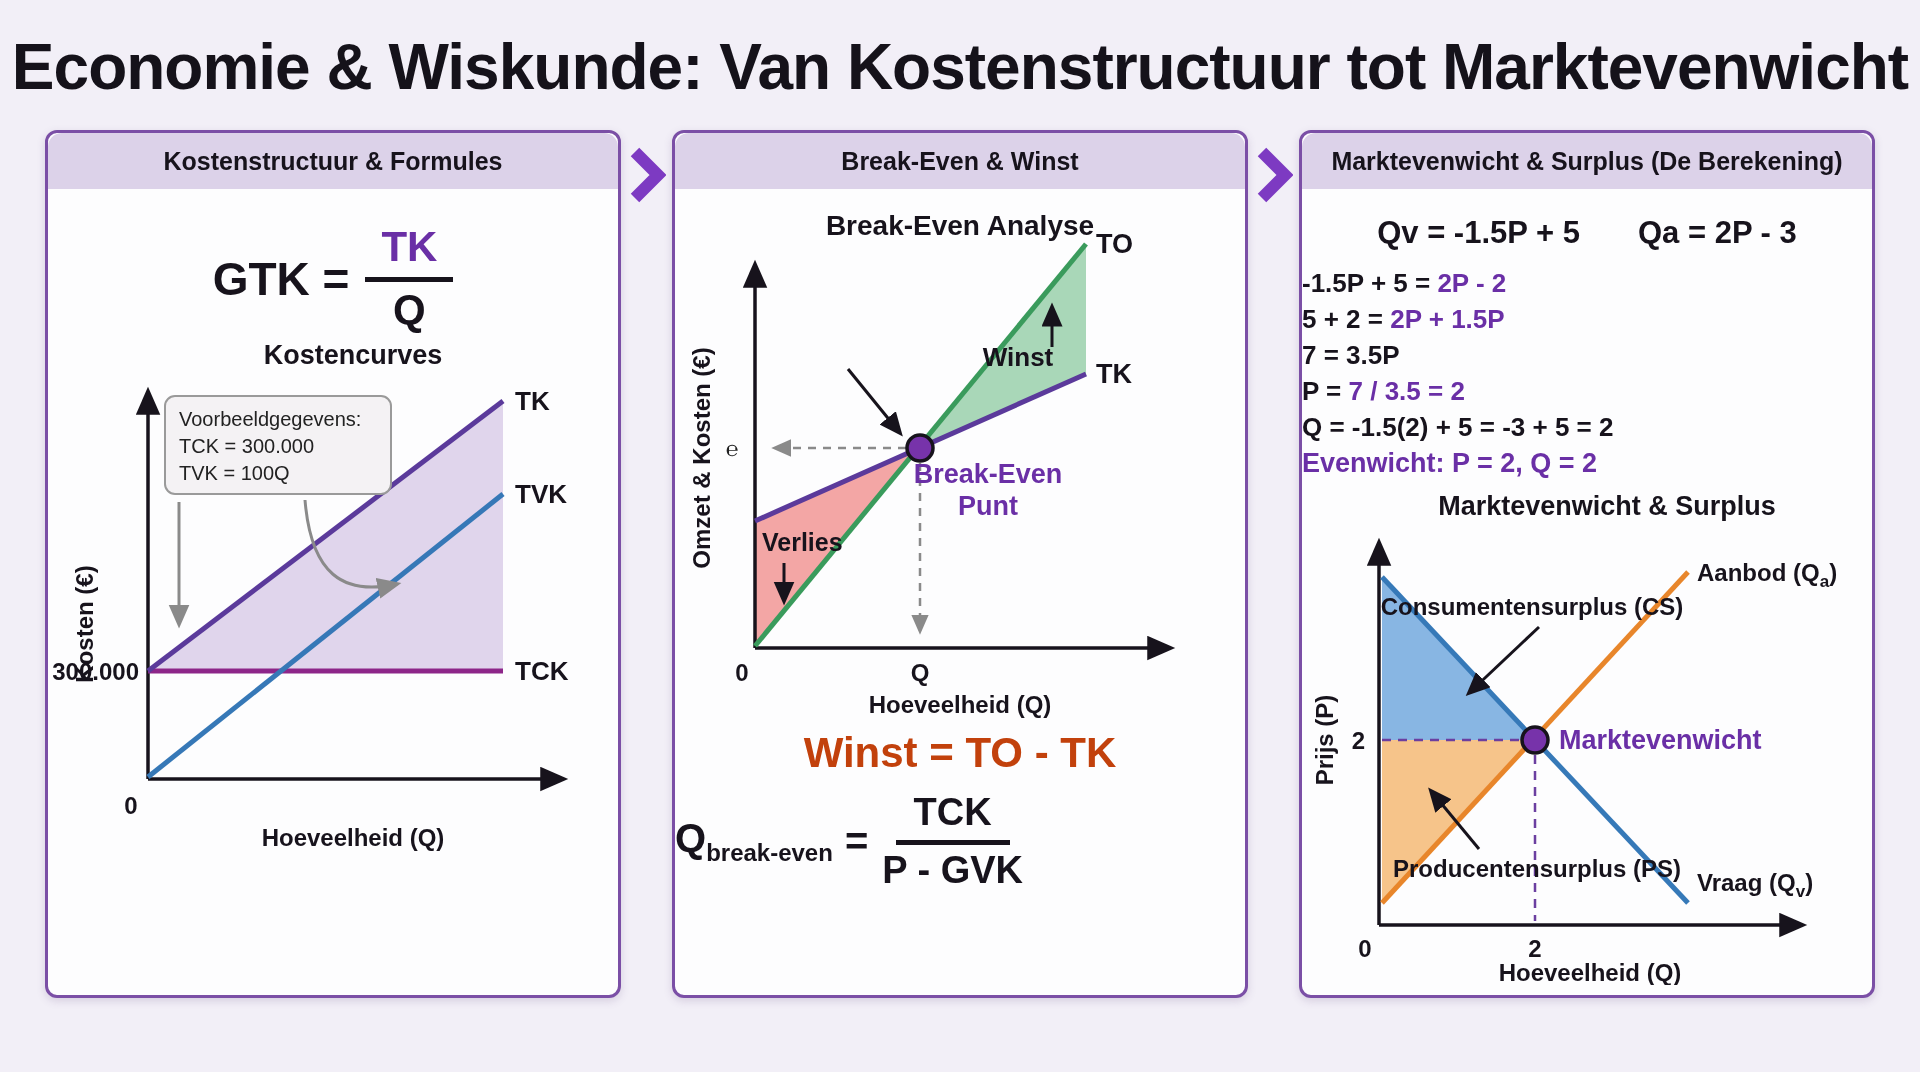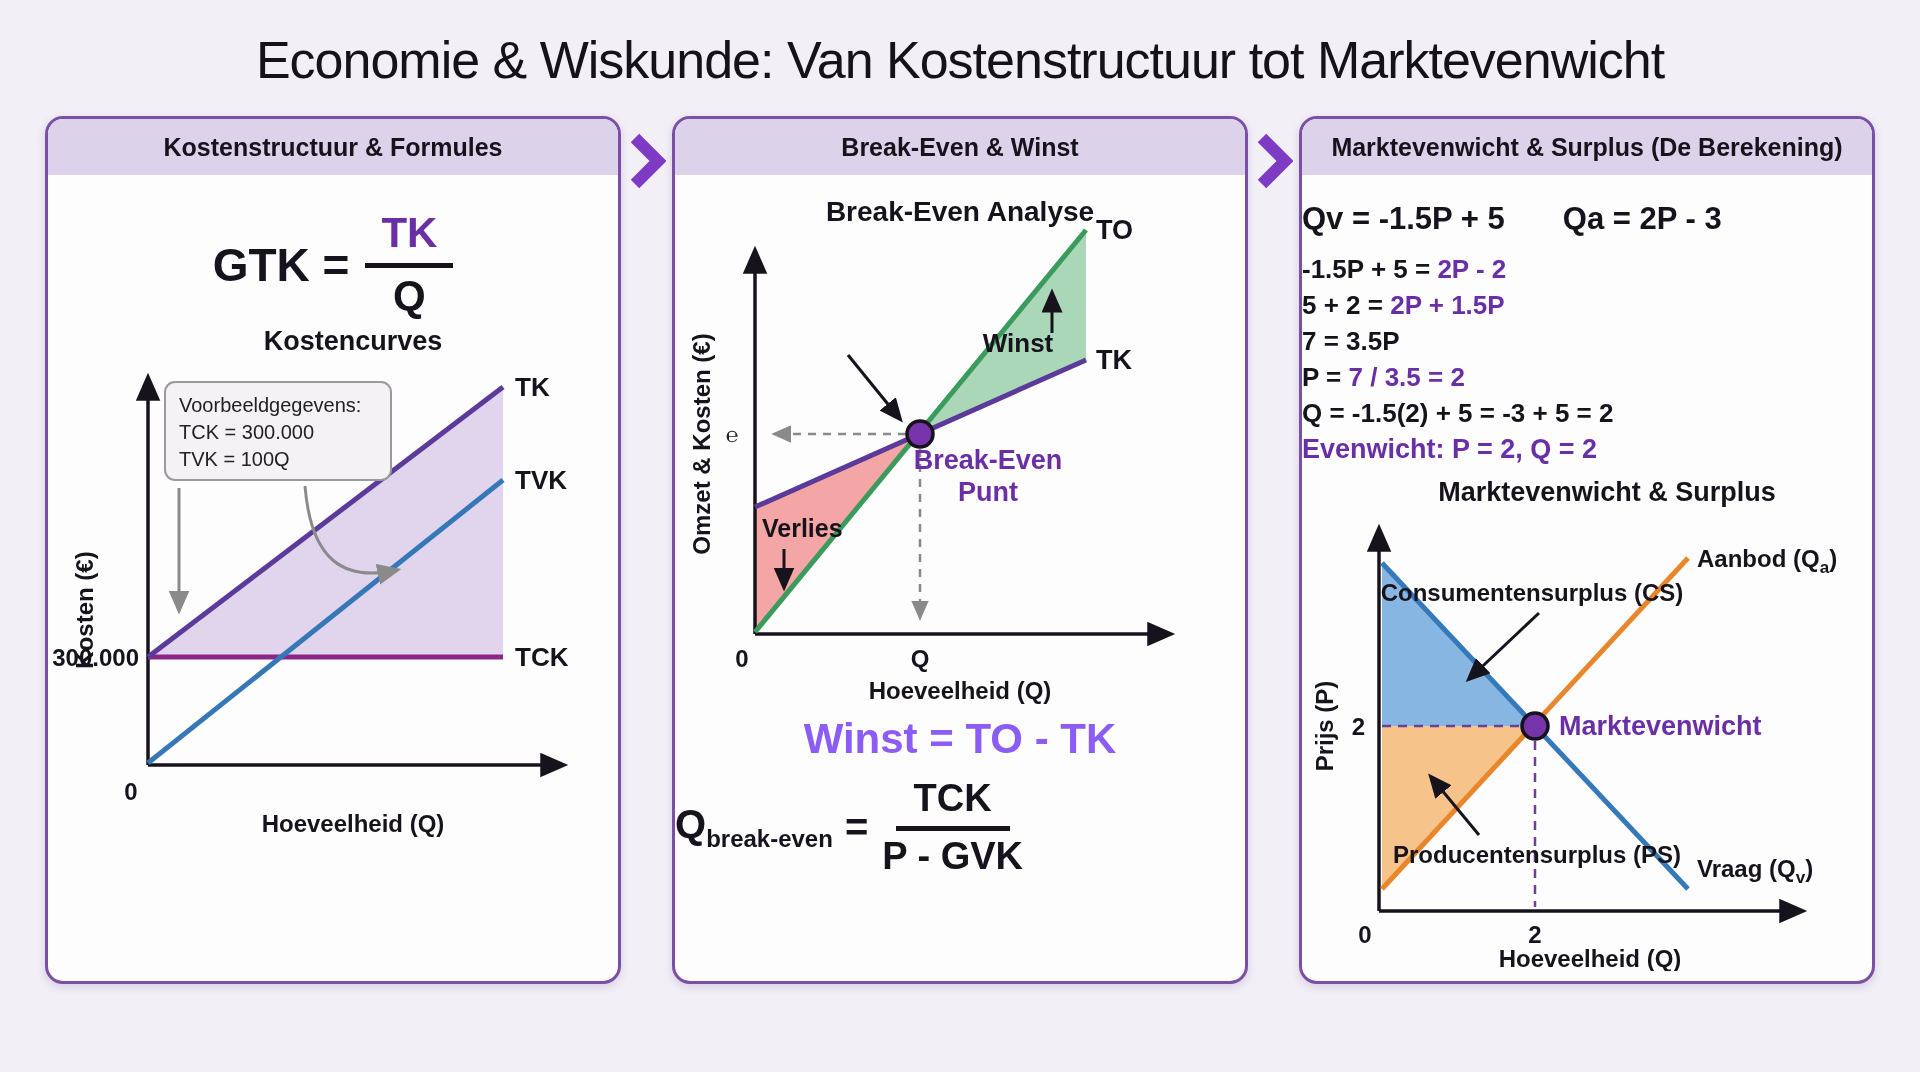--- a/index.html
+++ b/index.html
@@ -6,37 +6,37 @@
   body{
     width:1920px;height:1072px;
     background:#f2eff7;
     font-family:"Liberation Sans","DejaVu Sans",sans-serif;
     overflow:hidden;
     -webkit-font-smoothing:antialiased;
   }
   .page-title{
     margin:30px 0 26px 0;
     text-align:center;
-    font-size:52px;
-    font-weight:400;
+    font-size:64px;
+    font-weight:700;
     letter-spacing:-1px;
     color:#15121a;
   }
   .panels{
     display:flex;
     justify-content:center;
     align-items:flex-start;
     margin:0 40px;
   }
   .panel{
     width:576px;
     height:868px;
     background:#fdfdfe;
     border:3px solid #7b4fa6;
-    border-radius:18px;
+    border-radius:12px;
     box-shadow:0 3px 8px rgba(90,60,120,.18);
     overflow:hidden;
     display:flex;
     flex-direction:column;
     box-sizing:border-box;
   }
   .panel-header{
     background:#dcd2e9;
     height:56px;
     display:flex;align-items:center;justify-content:center;
@@ -61,34 +61,34 @@
     margin-top:34px;display:flex;align-items:center;
     font-size:46px;font-weight:800;color:#17131c;
   }
   .frac{display:inline-flex;flex-direction:column;align-items:center;margin-left:16px;}
   .frac .num{font-size:42px;font-weight:800;padding:0 16px 6px 16px;border-bottom:5px solid #17131c;}
   .frac .den{font-size:42px;font-weight:800;padding-top:4px;}
   .chart-svg{display:block;margin:0 auto;flex:0 0 auto;}
   
   .winst-formula{
     margin-top:6px;text-align:center;
-    font-size:42px;font-weight:800;color:#8b5cf6;white-space:nowrap;
+    font-size:42px;font-weight:800;color:#c2410c;white-space:nowrap;
   }
   .qbe-formula{
     margin-top:14px;display:flex;justify-content:flex-start;align-items:center;
     font-size:40px;font-weight:800;color:#17131c;
   }
   .qbe-formula sub{font-size:24px;font-weight:800;}
   .qbe-frac{display:inline-flex;flex-direction:column;align-items:center;margin-left:14px;}
   .qbe-frac .num{font-size:38px;font-weight:800;padding:0 18px 6px 18px;border-bottom:5px solid #17131c;}
   .qbe-frac .den{font-size:38px;font-weight:800;padding-top:4px;}
   .qbe-eq{margin-left:12px;}
   
   .given-row{
-    margin-top:26px;display:flex;gap:58px;
+    margin-top:26px;display:flex;justify-content:center;gap:58px;
     font-size:31px;font-weight:800;color:#17131c;white-space:nowrap;
   }
   .steps{margin-top:14px;display:flex;flex-direction:column;align-items:flex-start;}
   .step{font-size:26px;font-weight:700;color:#17131c;line-height:36px;white-space:nowrap;}
   .step .purple{font-weight:700;}
   .step.evenwicht{color:#6a2fa6;font-size:27px;}
   svg text{font-family:"Liberation Sans","DejaVu Sans",sans-serif;}
 </style>
 </head>
 <body>

